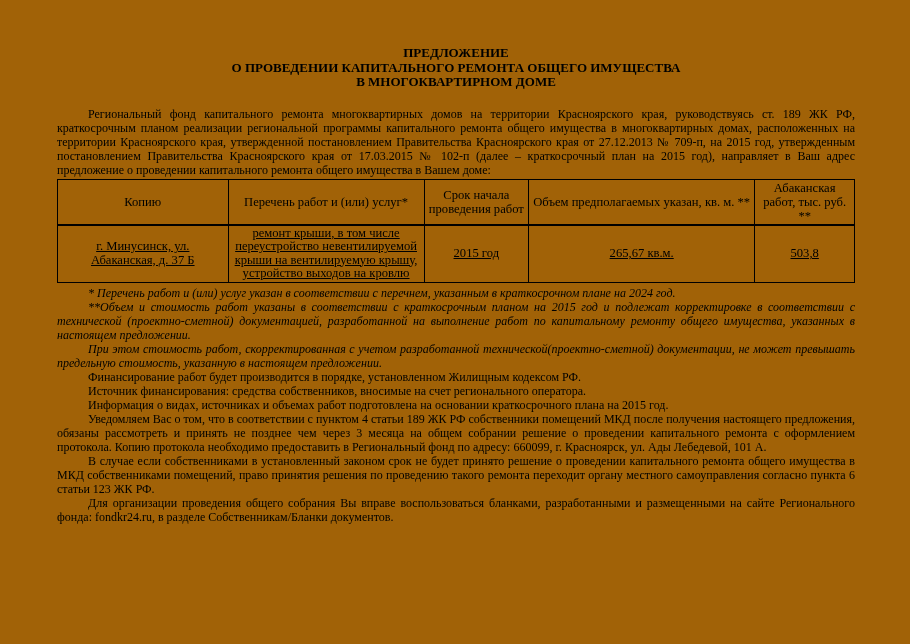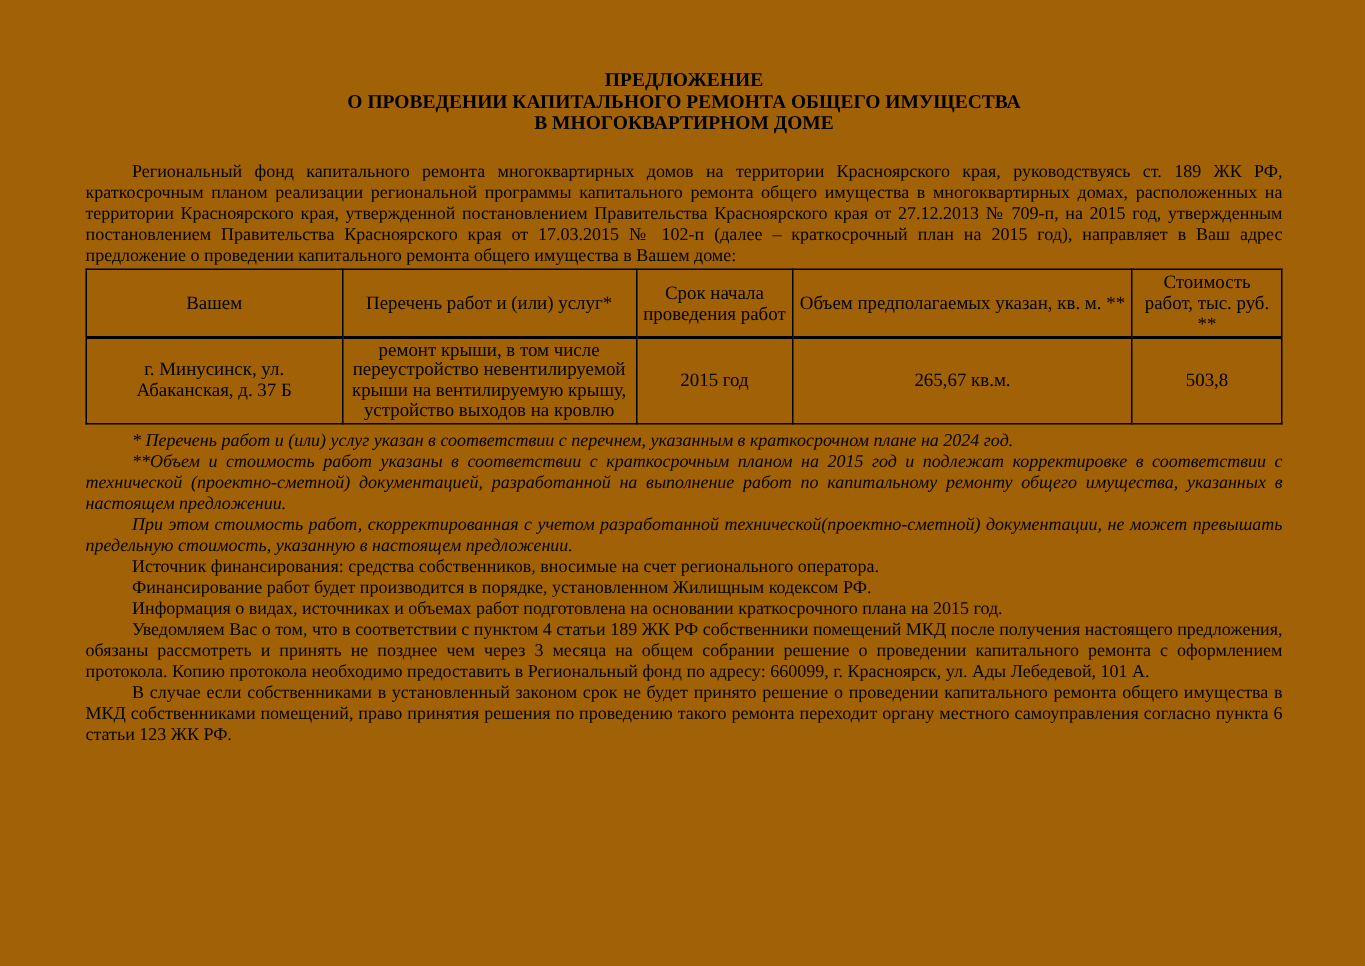--- a/index.html
+++ b/index.html
@@ -54,20 +54,21 @@
     vertical-align: middle;
     padding: 1px 3px;
   }
   table.proposal th {
     height: 28px;
     border-bottom-width: 2px;
   }
   table.proposal td {
     height: 52px;
     line-height: 13.5px;
+    text-decoration: underline;
   }
   td.multiline {
     white-space: pre-line;
   }
   p.note {
     font-style: italic;
   }
 </style>
 </head>
 <body>
@@ -85,25 +86,25 @@
   <table class="proposal">
     <colgroup>
       <col style="width:21.4%">
       <col style="width:24.6%">
       <col style="width:13.1%">
       <col style="width:28.4%">
       <col style="width:12.5%">
     </colgroup>
     <thead>
       <tr>
-        <th>Вашем</th>
+        <th>Копию</th>
         <th>Перечень работ и (или) услуг*</th>
         <th>Срок начала проведения работ</th>
         <th>Объем предполагаемых указан, кв. м. **</th>
-        <th>Стоимость работ, тыс. руб. **</th>
+        <th>Абаканская работ, тыс. руб. **</th>
       </tr>
     </thead>
     <tbody>
       <tr>
         <td class="multiline">г. Минусинск, ул.
 Абаканская, д. 37 Б</td>
         <td class="multiline">ремонт крыши, в том числе
 переустройство невентилируемой
 крыши на вентилируемую крышу,
 устройство выходов на кровлю</td>
@@ -111,19 +112,20 @@
         <td>265,67 кв.м.</td>
         <td>503,8</td>
       </tr>
     </tbody>
   </table>
 
   <p class="note">* Перечень работ и (или) услуг указан в соответствии с перечнем, указанным в краткосрочном плане на 2024 год.</p>
   <p class="note">**Объем и стоимость работ указаны в соответствии с краткосрочным планом на 2015 год и подлежат корректировке в соответствии с технической (проектно-сметной) документацией, разработанной на выполнение работ по капитальному ремонту общего имущества, указанных в настоящем предложении.</p>
   <p class="note">При этом стоимость работ, скорректированная с учетом разработанной технической(проектно-сметной) документации, не может превышать предельную стоимость, указанную в настоящем предложении.</p>
 
+  <p>Финансирование работ будет производится в порядке, установленном Жилищным кодексом РФ.</p>
   <p>Источник финансирования: средства собственников, вносимые на счет регионального оператора.</p>
-  <p>Финансирование работ будет производится в порядке, установленном Жилищным кодексом РФ.</p>
   <p>Информация о видах, источниках и объемах работ подготовлена на основании краткосрочного плана на 2015 год.</p>
   <p>Уведомляем Вас о том, что в соответствии с пунктом 4 статьи 189 ЖК РФ собственники помещений МКД после получения настоящего предложения, обязаны рассмотреть и принять не позднее чем через 3 месяца на общем собрании решение о проведении капитального ремонта с оформлением протокола. Копию протокола необходимо предоставить в Региональный фонд по адресу: 660099, г. Красноярск, ул. Ады Лебедевой, 101 А.</p>
   <p>В случае если собственниками в установленный законом срок не будет принято решение о проведении капитального ремонта общего имущества в МКД собственниками помещений, право принятия решения по проведению такого ремонта переходит органу местного самоуправления согласно пункта 6 статьи 123 ЖК РФ.</p>
+  <p>Для организации проведения общего собрания Вы вправе воспользоваться бланками, разработанными и размещенными на сайте Регионального фонда: fondkr24.ru, в разделе Собственникам/Бланки документов.</p>
 
 </div>
 
 </body></html>

